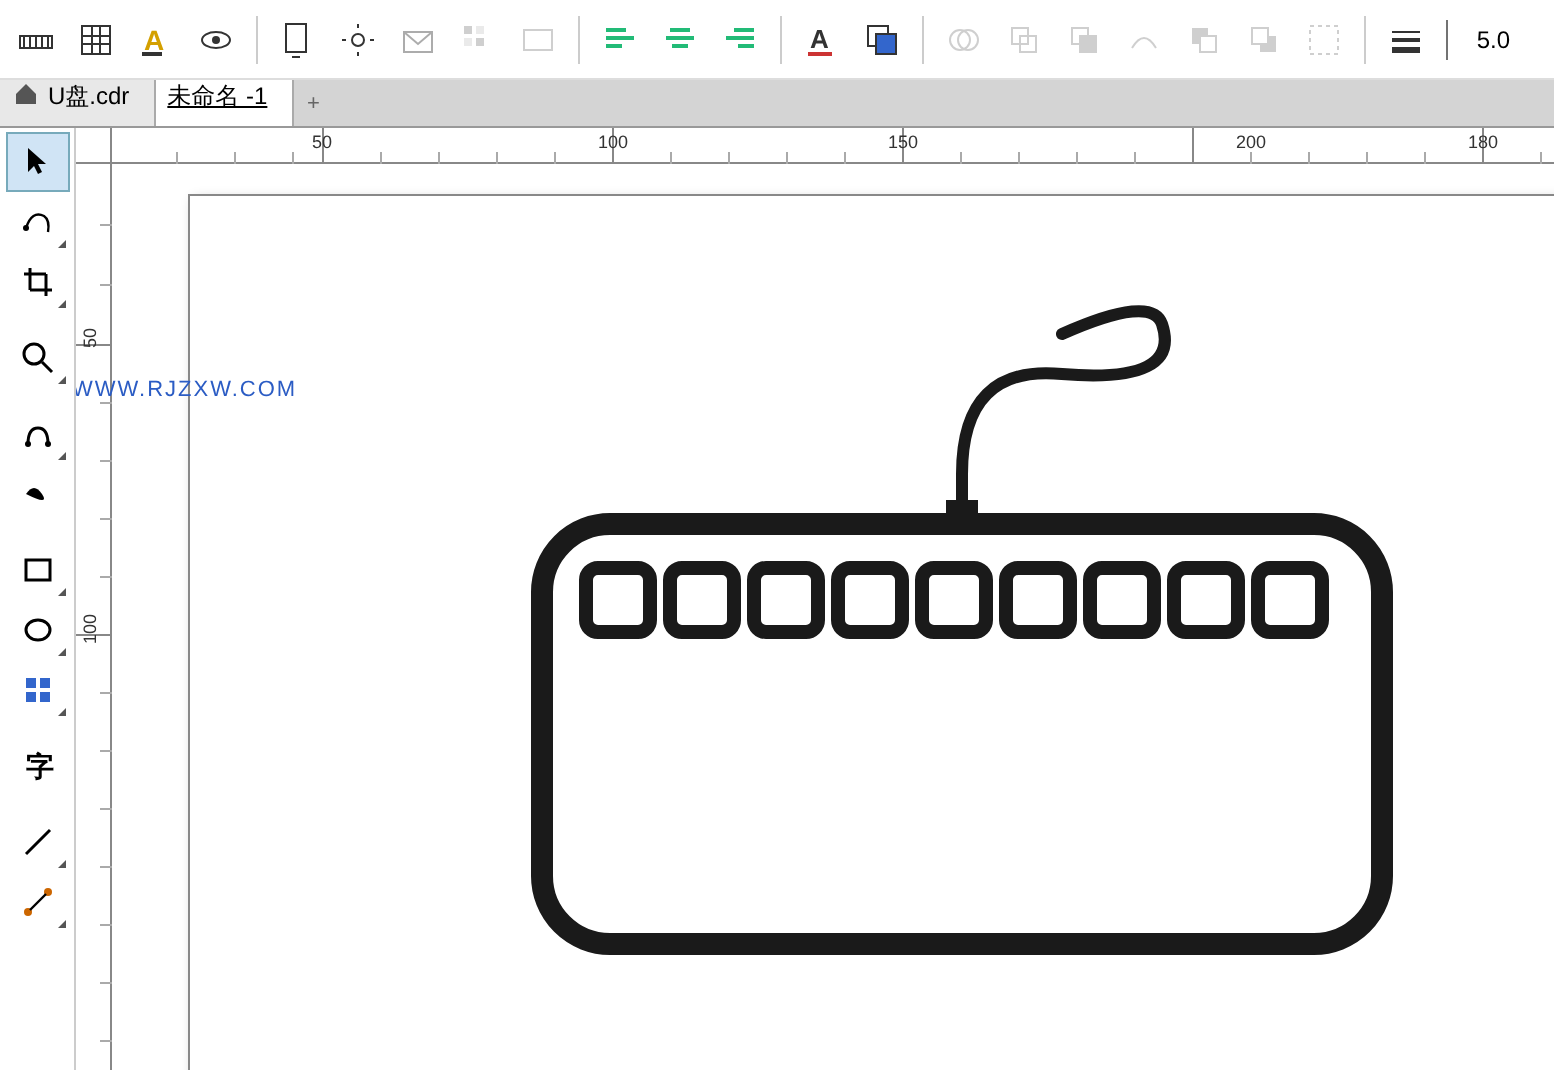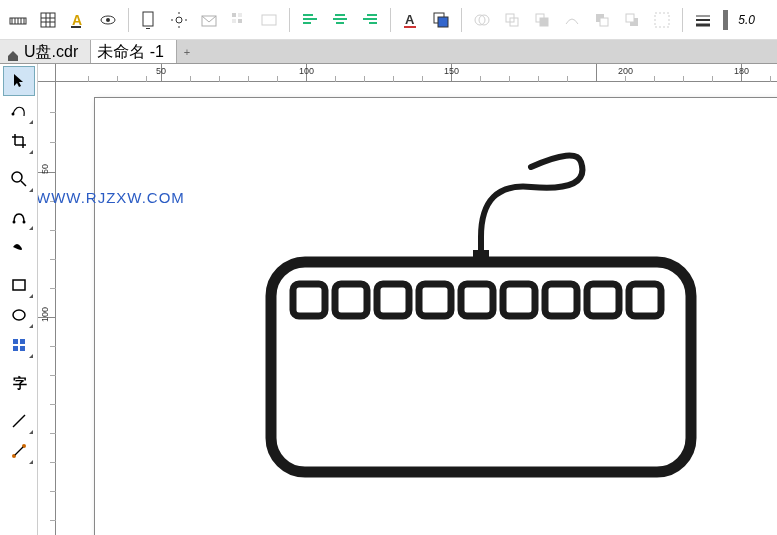--- a/index.html
+++ b/index.html
@@ -1,25 +1,25 @@
 <!DOCTYPE html>
 <html><head>
 <meta charset="utf-8">
 <style>
 * { margin: 0; padding: 0; box-sizing: border-box; }
 body { font-family: "Microsoft YaHei", Arial, sans-serif; font-size: 11px; background: #fff; overflow: hidden; width: 777px; height: 535px; position: relative; }
 
 .toolbar { height: 40px; background: #fff; border-bottom: 1px solid #ddd; display: flex; align-items: center; padding: 0 4px; gap: 2px; }
 .toolbar-btn { width: 28px; height: 28px; display: flex; align-items: center; justify-content: center; border: 1px solid transparent; cursor: pointer; color: #333; }
 .toolbar-sep { width: 1px; height: 24px; background: #ccc; margin: 0 4px; }
-.toolbar-num { width: 34px; text-align: right; padding-right: 2px; font-size: 12px; border-left: 5px solid #737373; height: 20px; display: flex; align-items: center; justify-content: flex-end; margin-left: 4px; font-style: italic; }
+.toolbar-num { width: 34px; text-align: right; padding-right: 2px; font-size: 12px; border-left: 1px solid #737373; height: 20px; display: flex; align-items: center; justify-content: flex-end; margin-left: 4px; }
 
 .tabbar { height: 24px; background: #d4d4d4; display: flex; align-items: stretch; border-bottom: 1px solid #999; }
-.tab { padding: 0 12px 0 6px; display: flex; align-items: flex-end; gap: 4px; font-size: 16px; border-right: 1px solid #aaa; background: #e8e8e8; cursor: pointer; }
-.tab.active { background: #fff; }
+.tab { padding: 0 12px 0 6px; display: flex; align-items: flex-start; gap: 4px; font-size: 12px; border-right: 1px solid #aaa; background: #e8e8e8; cursor: pointer; }
+.tab.active { background: #fff; text-decoration: underline; }
 .home-icon { width: 14px; height: 14px; }
 .tab-add { width: 20px; display: flex; align-items: center; justify-content: center; color: #666; cursor: pointer; }
 
 .workspace { position: absolute; top: 64px; left: 0; right: 0; bottom: 0; display: flex; }
 .tool-panel { width: 38px; background: #fff; border-right: 1px solid #ccc; display: flex; flex-direction: column; align-items: center; padding-top: 2px; gap: 0; }
 .tool-btn { width: 32px; height: 30px; display: flex; align-items: center; justify-content: center; cursor: pointer; border: 1px solid transparent; position: relative; }
 .tool-btn.active { background: #d0e4f5; border-color: #7ab; }
 .tool-expand { position: absolute; bottom: 1px; right: 1px; width: 0; height: 0; border-left: 4px solid transparent; border-bottom: 4px solid #555; }
 .tool-spacer { height: 8px; }
 
@@ -32,21 +32,21 @@
 .ruler-h .label { position: absolute; top: 2px; font-size: 9px; }
 .ruler-v .tick { position: absolute; left: 0; width: 18px; border-top: 1px solid #888; }
 .ruler-v .tick.minor { left: 12px; width: 6px; border-top: 1px solid #aaa; }
 .ruler-v .label { position: absolute; left: 2px; font-size: 9px; writing-mode: vertical-lr; transform: rotate(180deg); }
 
 .canvas { position: absolute; top: 18px; left: 18px; right: 0; bottom: 0; background: #fff; }
 .page-edge { position: absolute; top: 15px; left: 38px; width: 720px; height: 460px; box-shadow: 3px 3px 6px rgba(0,0,0,0.3); background: #fff; border: 1px solid #888; }
 
 .watermark { position: absolute; top: 105px; left: -20px; z-index: 10; }
 .watermark .main { font-size: 28px; font-weight: bold; color: #2b5cc4; letter-spacing: 1px; }
-.watermark .sub { font-size: 15px; color: #2b5cc4; letter-spacing: 1px; margin-top: 2px; }
+.watermark .sub { font-size: 11px; color: #2b5cc4; letter-spacing: 1px; margin-top: 2px; }
 
 .drawing { position: absolute; top: 60px; left: 195px; width: 460px; height: 340px; z-index: 5; }
 
 svg { display: block; }
 </style>
 </head>
 <body>
 
 <div class="toolbar">
   <div class="toolbar-btn">

